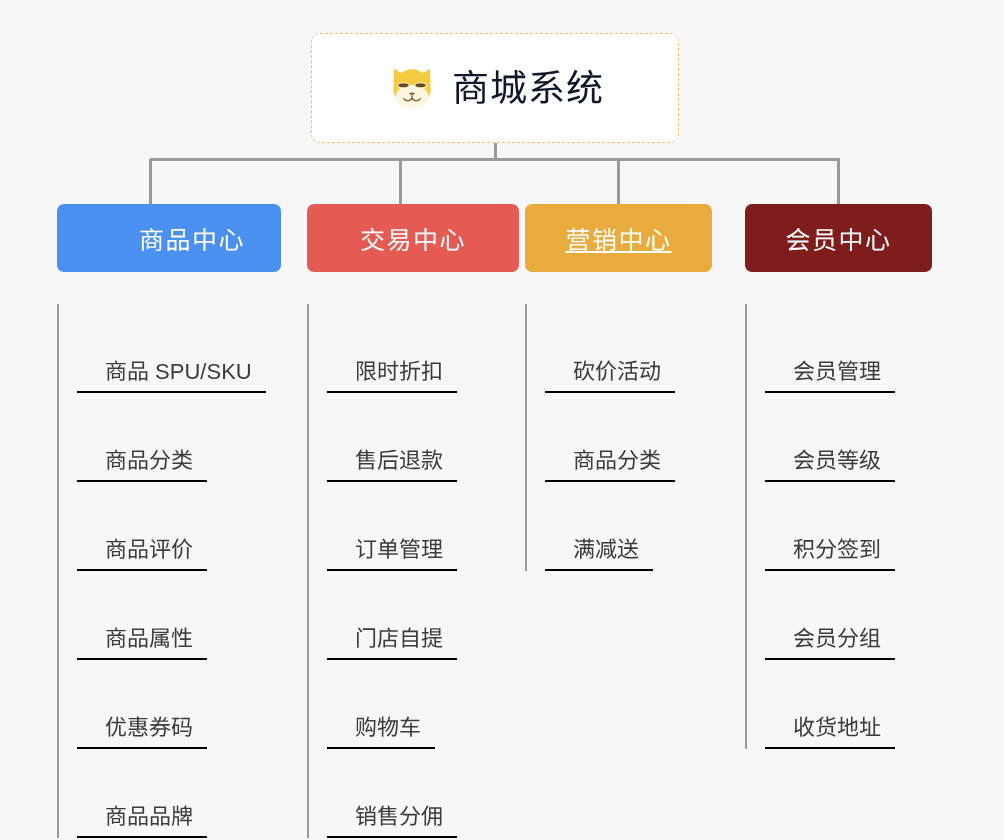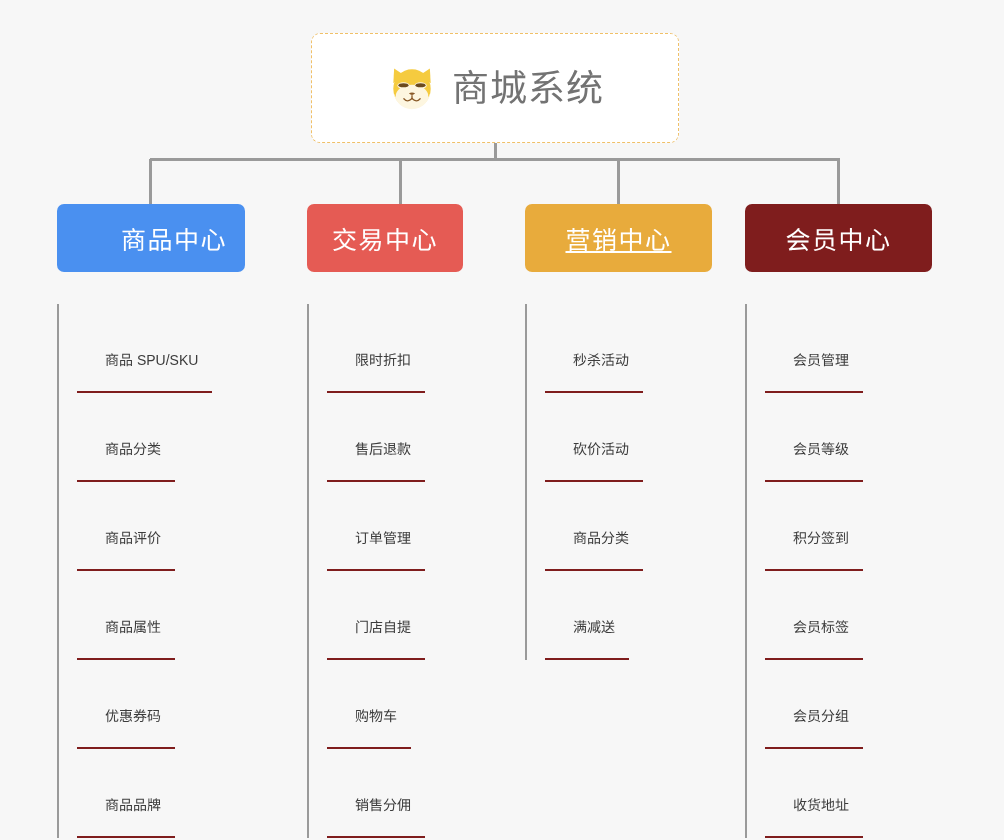--- a/index.html
+++ b/index.html
@@ -41,21 +41,21 @@
   }
   .root-icon {
     width: 52px;
     height: 52px;
     flex: 0 0 auto;
     display: block;
   }
   .root-title {
     font-size: 37px;
     line-height: 1;
-    color: #737373;
+    color: #0f172a;
     letter-spacing: 1px;
     white-space: nowrap;
   }
 
   
   .connectors {
     position: absolute;
     left: 0;
     top: 0;
     width: 1004px;
@@ -84,43 +84,43 @@
     height: 68px;
     border-radius: 7px;
     display: flex;
     align-items: center;
     justify-content: center;
     color: #ffffff;
     font-size: 25px;
     letter-spacing: 1.5px;
     white-space: nowrap;
   }
-  .column[data-col="0"] .cat-header { width: 188px; padding-left: 46px; }
-  .column[data-col="1"] .cat-header { width: 156px; border-radius: 7px; }
+  .column[data-col="0"] .cat-header { width: 224px; padding-left: 46px; }
+  .column[data-col="1"] .cat-header { width: 212px; border-radius: 7px; }
   .column[data-col="2"] .cat-header { width: 187px; text-decoration: underline; }
   .column[data-col="3"] .cat-header { width: 187px; }
 
   
   .leaf-list {
     position: relative;
     margin-top: 32px;
     padding-left: 18px;
     border-left: 2.5px solid #9a9a9a;
   }
   .leaf {
     height: 89px;
     display: flex;
     align-items: flex-end;
     box-sizing: border-box;
   }
   .leaf-text {
     display: inline-block;
-    border-bottom: 2px solid #7f1d1d;
-    padding: 0 14px 23px 28px;
-    font-size: 14px;
+    border-bottom: 2px solid #000000;
+    padding: 0 14px 7px 28px;
+    font-size: 22px;
     line-height: 1.1;
     color: #3c3c3c;
     white-space: nowrap;
   }
 </style>
 </head>
 <body>
 
 <div id="mindmap">
 
@@ -217,23 +217,20 @@
           </div>
       </div>
     </div>
 
     <div class="column" data-col="2">
       <div class="cat-header" style="background:#e8ab3c">
         <span>营销中心</span>
       </div>
       <div class="leaf-list">
         <div class="leaf">
-            <span class="leaf-text">秒杀活动</span>
-          </div>
-        <div class="leaf">
             <span class="leaf-text">砍价活动</span>
           </div>
         <div class="leaf">
             <span class="leaf-text">商品分类</span>
           </div>
         <div class="leaf">
             <span class="leaf-text">满减送</span>
           </div>
       </div>
     </div>
@@ -246,23 +243,20 @@
         <div class="leaf">
             <span class="leaf-text">会员管理</span>
           </div>
         <div class="leaf">
             <span class="leaf-text">会员等级</span>
           </div>
         <div class="leaf">
             <span class="leaf-text">积分签到</span>
           </div>
         <div class="leaf">
-            <span class="leaf-text">会员标签</span>
-          </div>
-        <div class="leaf">
             <span class="leaf-text">会员分组</span>
           </div>
         <div class="leaf">
             <span class="leaf-text">收货地址</span>
           </div>
       </div>
     </div>
 
   </div>
 </div>

